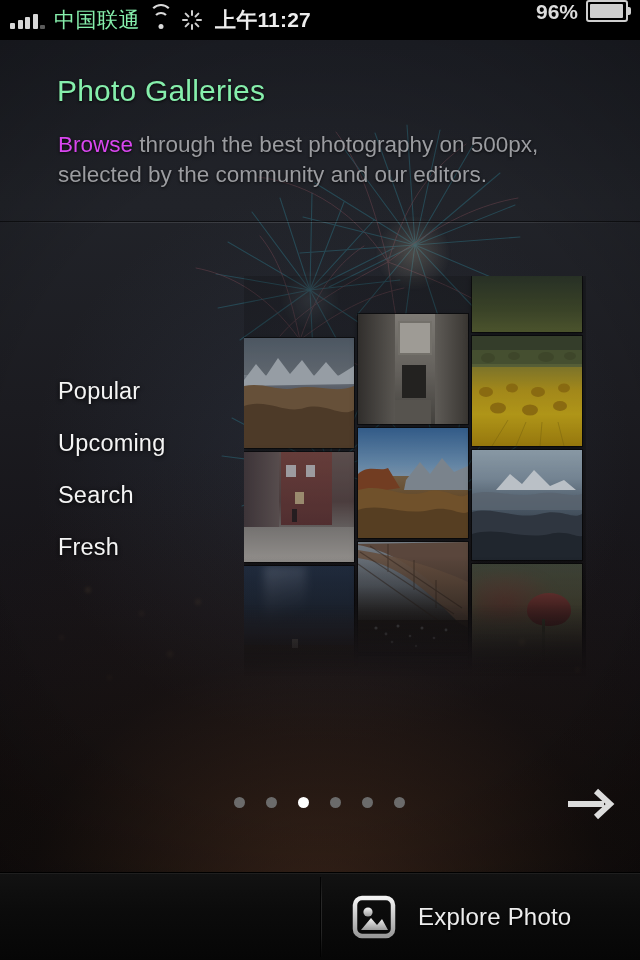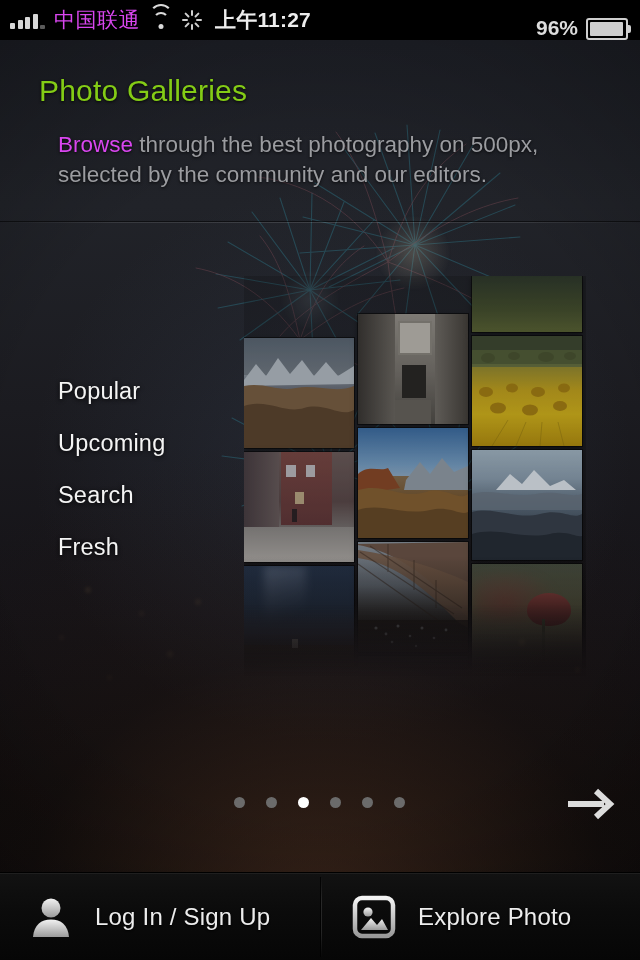--- a/index.html
+++ b/index.html
@@ -2,27 +2,27 @@
 <html><head>
 <meta charset="utf-8">
 <style>
   html,body{margin:0;padding:0;background:#000;}
   body{width:640px;height:960px;overflow:hidden;font-family:"Liberation Sans",sans-serif;-webkit-font-smoothing:antialiased;}
   #app{position:relative;width:640px;height:960px;background:#0a0a0c;overflow:hidden;}
 
   
   .statusbar{position:absolute;left:0;top:0;width:640px;height:40px;background:#000;z-index:60;}
   .sb-left{position:absolute;left:10px;top:0;height:40px;display:flex;align-items:center;gap:9px;}
-  .sb-right{position:absolute;right:12px;top:0;height:40px;display:flex;align-items:flex-end;gap:8px;}
+  .sb-right{position:absolute;right:12px;top:0;height:40px;display:flex;align-items:flex-start;gap:8px;}
   .bars{display:flex;align-items:flex-end;gap:2.5px;height:17px;}
   .bars i{display:block;width:5px;background:#d8d8d8;border-radius:1px;}
   .bars i:nth-child(1){height:6px}.bars i:nth-child(2){height:9px}
   .bars i:nth-child(3){height:12px}.bars i:nth-child(4){height:15px}
   .bars i:nth-child(5){height:4px;background:#5a5a5a;}
-  .carrier{color:#d946ef;font-size:21px;letter-spacing:.5px;}
+  .carrier{color:#86efac;font-size:21px;letter-spacing:.5px;}
   .wifi{position:relative;width:24px;height:17px;}
   .wifi span{position:absolute;left:50%;bottom:2px;transform:translateX(-50%);
     border:2.4px solid #dadada;border-bottom-color:transparent;border-left-color:transparent;
     border-right-color:transparent;border-radius:50%;}
   .wifi span.a{width:20px;height:20px;bottom:1px;}
   .wifi span.b{width:12px;height:12px;bottom:1px;}
   .wifi span.c{width:0;height:0;border:none;background:#dadada;width:5px;height:5px;border-radius:50%;bottom:0;}
   .spin{position:relative;width:20px;height:20px;}
   .spin i{position:absolute;left:9px;top:0px;width:2px;height:6px;background:#cfcfcf;border-radius:1px;
     transform-origin:1px 10px;}
@@ -39,21 +39,21 @@
         radial-gradient(65% 42% at 52% 46%, rgba(60,72,92,.32) 0%, rgba(0,0,0,0) 72%),
         linear-gradient(180deg,#1d1f26 0%,#212329 18%,#1b1b20 40%,#151317 62%,#0d0b0c 82%,#090809 100%);}
   .fw{position:absolute;left:0;top:0;width:640px;height:560px;opacity:.55;}
   .glow{position:absolute;border-radius:50%;filter:blur(1px);}
   .vig{position:absolute;inset:0;pointer-events:none;
     background:radial-gradient(130% 95% at 50% 48%, rgba(0,0,0,0) 38%, rgba(0,0,0,.42) 78%, rgba(0,0,0,.72) 100%);}
   .citylight{position:absolute;border-radius:50%;background:rgba(255,196,120,.5);filter:blur(2px);}
 
   
   .header{position:absolute;left:0;top:40px;width:640px;z-index:20;}
-  .title{position:absolute;left:39px;top:34px;color:#84cc16;font-size:30px;letter-spacing:.2px;
+  .title{position:absolute;left:57px;top:34px;color:#86efac;font-size:30px;letter-spacing:.2px;
     text-shadow:0 1px 3px rgba(0,0,0,.85);}
   .sub{position:absolute;left:58px;top:90px;width:540px;color:#9b9ca0;font-size:22.5px;line-height:30px;
     text-shadow:0 1px 3px rgba(0,0,0,.8);}
   .sub b{color:#d946ef;font-weight:normal;}
   .rule{position:absolute;left:0;top:222px;width:640px;height:1px;
     background:linear-gradient(90deg,rgba(255,255,255,0) 0%,rgba(255,255,255,.10) 18%,rgba(255,255,255,.13) 50%,rgba(255,255,255,.10) 82%,rgba(255,255,255,0) 100%);
     box-shadow:0 -1px 0 rgba(0,0,0,.55);z-index:21;}
 
   
   .menu{position:absolute;left:58px;top:365px;z-index:25;}
@@ -404,33 +404,20 @@
   <div class="arrow">
     <svg viewBox="0 0 52 40" width="52" height="40">
       <path d="M2,20 L38,20" stroke="#dcdcdc" stroke-width="6" stroke-linecap="butt"></path>
       <path d="M30,7 L44,20 L30,33" stroke="#dcdcdc" stroke-width="6" fill="none" stroke-linecap="butt" stroke-linejoin="miter"></path>
     </svg>
   </div>
 
   <div class="bottom">
     <div class="bdiv"></div>
 
-    <div class="bitem left">
-      <svg width="46" height="46" viewBox="0 0 46 46">
-        <defs>
-          <linearGradient id="gSil" x1="0" y1="0" x2="0" y2="1">
-            <stop offset="0" stop-color="#f2f2f2"></stop>
-              <stop offset="1" stop-color="#9b9b9b"></stop>
-          </linearGradient>
-        </defs>
-        <circle cx="23" cy="14" r="9.5" fill="url(#gSil)"></circle>
-        <path d="M5,43 C6,31 13,25.5 23,25.5 C33,25.5 40,31 41,43 Z" fill="url(#gSil)"></path>
-      </svg>
-      <span class="blabel">Log In / Sign Up</span>
-    </div>
 
     <div class="bitem right">
       <svg width="46" height="46" viewBox="0 0 46 46">
         <defs>
           <linearGradient id="gPh" x1="0" y1="0" x2="0" y2="1">
             <stop offset="0" stop-color="#f4f4f4"></stop>
               <stop offset="1" stop-color="#9a9a9a"></stop>
           </linearGradient>
         </defs>
         <rect x="4" y="4" width="38" height="38" rx="7" ry="7" fill="none" stroke="url(#gPh)" stroke-width="4.5"></rect>

